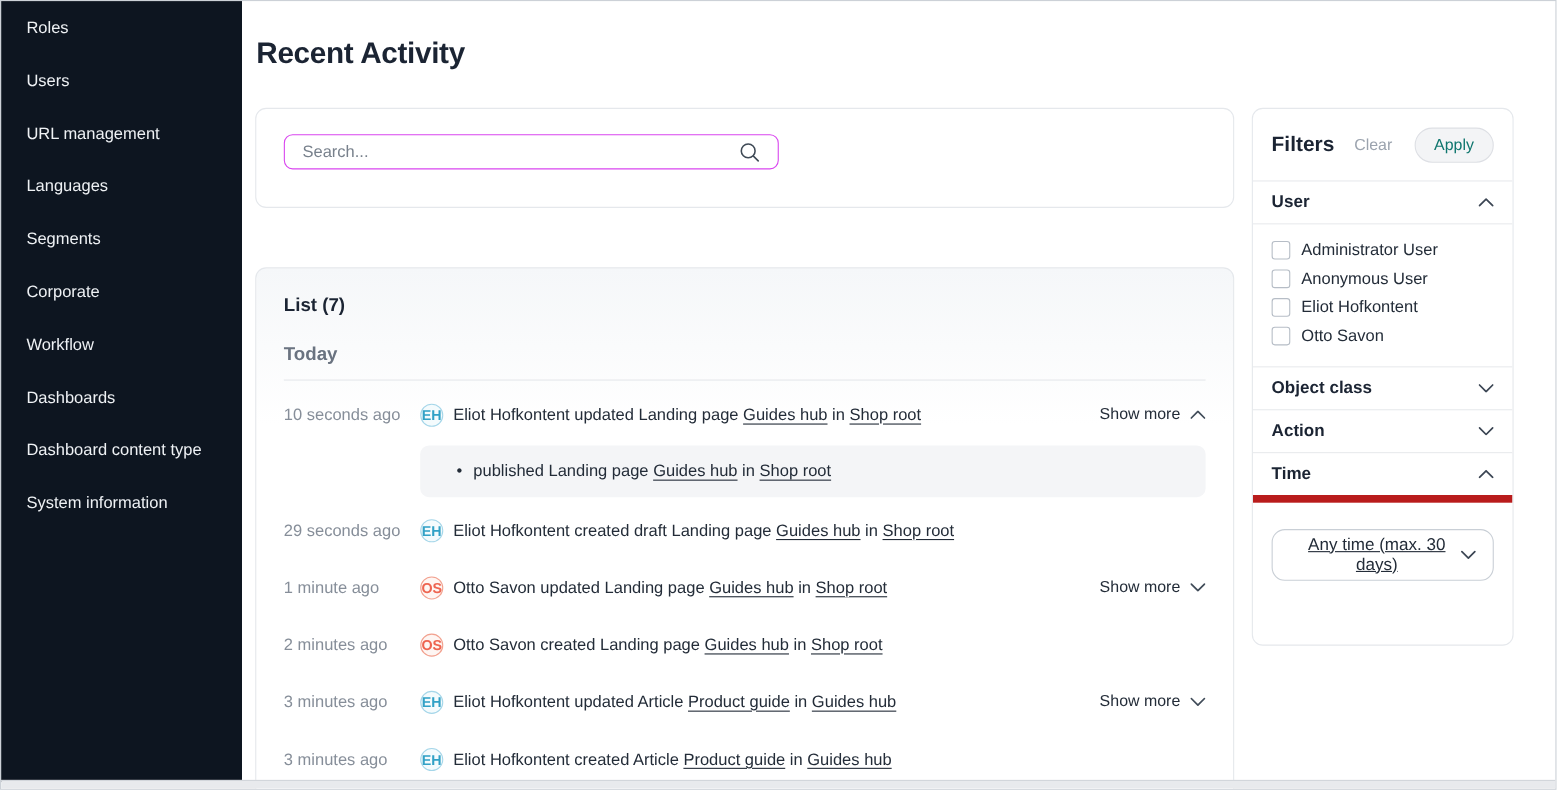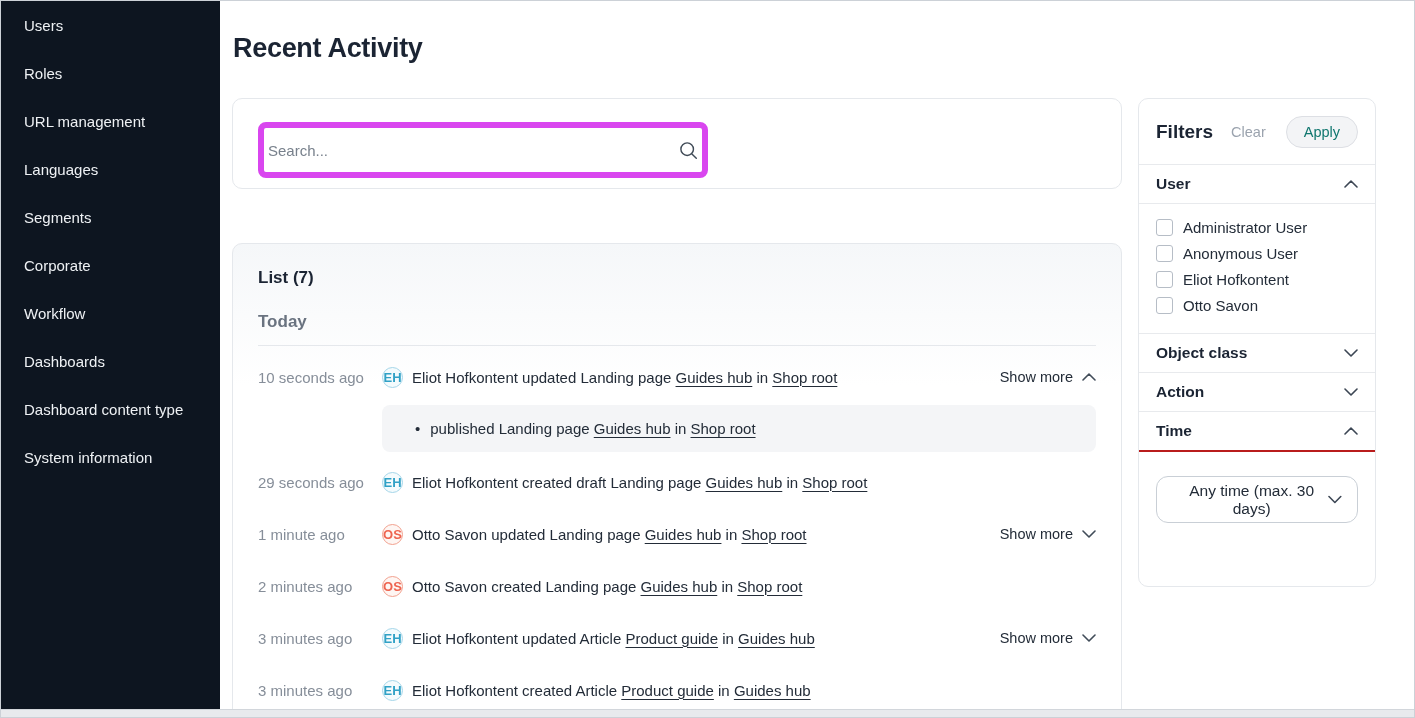--- a/index.html
+++ b/index.html
@@ -17,22 +17,22 @@
     display:flex; align-items:center; color:#eef1f4; font-size:15px; cursor:pointer;
   }
   .sidebar-item.active { background:#243a5d; color:#4f83e1; }
 
   
   .page-title { position:absolute; left:232px; top:32px; font-size:27px; font-weight:800; color:#1b2433; letter-spacing:-0.3px; }
 
   
   .search-card { position:absolute; left:231px; top:97px; width:890px; height:91px; background:#fff; border:1px solid #e5e8ec; border-radius:10px; }
   .search-box {
-    position:absolute; left:25px; top:23px; width:450px; height:56px;
-    border:6px solid #d946ef; border-radius:8px; display:flex; align-items:center; padding:0 4px; background:#fff;
+    position:absolute; left:25px; top:23px; width:450px; height:32px;
+    border:1px solid #d946ef; border-radius:8px; display:flex; align-items:center; padding:0 16px; background:#fff;
   }
   .search-box input { flex:1; border:none; outline:none; font-size:15px; color:#232c38; background:transparent; font-family:inherit; }
   .search-box input::placeholder { color:#78818c; }
   .search-icon { display:flex; align-items:center; color:#3f4a56; }
 
   
   .list-card {
     position:absolute; left:231px; top:196px; width:890px; height:509px;
     border:1px solid #e5e8ec; border-radius:10px;
     background:linear-gradient(180deg,#f5f7f9 0%, #ffffff 28%);
@@ -79,41 +79,41 @@
   .filter-section-header {
     height:39px; display:flex; align-items:center; justify-content:space-between;
     padding:0 17px; border-top:1px solid #e8eaed; cursor:pointer;
   }
   .filter-section-label { font-size:15.5px; font-weight:700; color:#1b2433; }
   .filter-section-header svg { color:#3c4654; }
   .checkbox-group { border-top:1px solid #e8eaed; padding:15px 17px 10px; }
   .checkbox-item { display:flex; align-items:center; margin-bottom:9px; cursor:pointer; }
   .checkbox-box { width:17px; height:17px; border:1px solid #b6bdc6; border-radius:3px; background:#fff; margin-right:10px; flex-shrink:0; }
   .checkbox-label { font-size:15px; color:#232c38; line-height:17px; }
-  .dropdown-area { border-top:2px solid #b91c1c; padding:24px 17px; }
+  .dropdown-area { border-top:7px solid #b91c1c; padding:24px 17px;text-decoration:underline; }
   .time-dropdown {
     height:47px; border:1px solid #c9cfd6; border-radius:12px; background:#fff;
     display:flex; align-items:center; justify-content:space-between;
     padding:0 15px 0 18px; font-size:15.5px; color:#232c38; cursor:pointer; width:100%; font-family:inherit;
   }
   .time-dropdown svg { color:#3c4654; }
 
   .bottom-strip { position:absolute; left:0; bottom:0; width:100%; height:8px; background:#e8eaed; border-top:1px solid #d2d6db; }
 
   .chev { display:block; }
 </style>
 </head>
 <body>
 
 <nav class="sidebar" id="sidebar-nav">
     <div class="sidebar-item">
+    <span class="sidebar-item-label">Roles</span>
+  </div>
+    <div class="sidebar-item">
     <span class="sidebar-item-label">Users</span>
-  </div>
-    <div class="sidebar-item">
-    <span class="sidebar-item-label">Roles</span>
   </div>
     <div class="sidebar-item">
     <span class="sidebar-item-label">URL management</span>
   </div>
     <div class="sidebar-item">
     <span class="sidebar-item-label">Languages</span>
   </div>
     <div class="sidebar-item">
     <span class="sidebar-item-label">Segments</span>
   </div>

